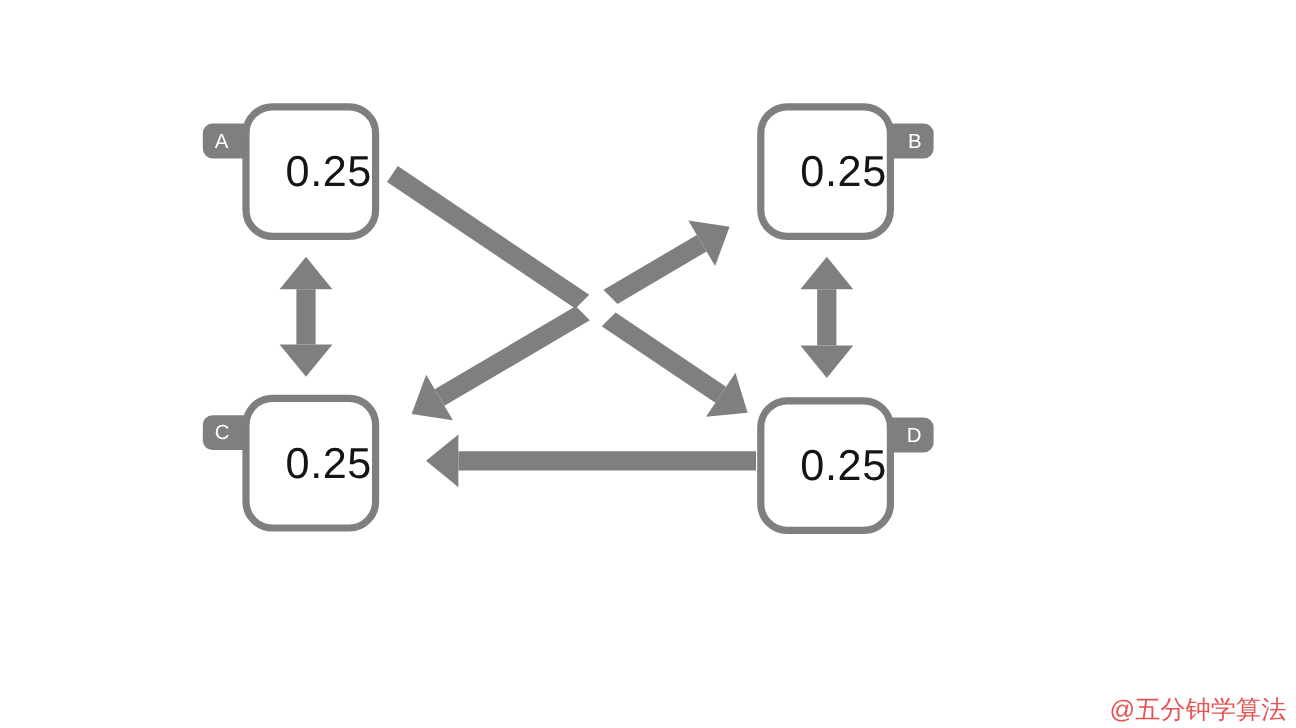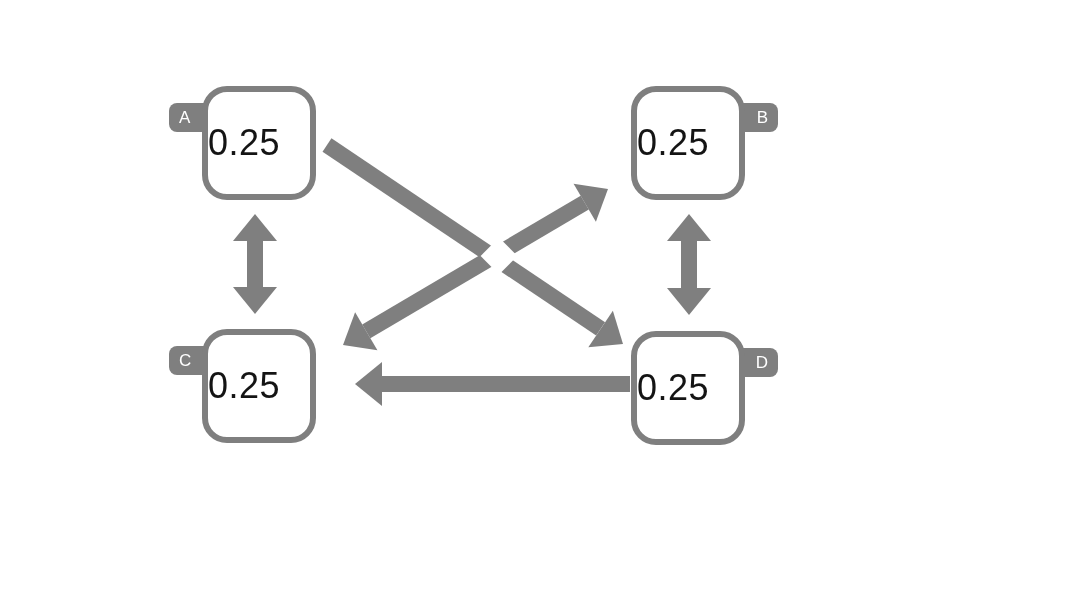--- a/index.html
+++ b/index.html
@@ -53,21 +53,21 @@
     position: absolute;
     left: 0;
     top: 0;
     right: 0;
     bottom: 0;
     background: var(--node-fill, #ffffff);
     border: 6px solid var(--stroke, #7f7f7f);
     border-radius: 25px;
     display: flex;
     align-items: center;
-    justify-content: flex-start;
+    justify-content: flex-end;
     z-index: 1;
   }
   .node .value {
     font-size: 36px;
     color: var(--value-color, #141414);
     letter-spacing: 0.5px;
   }
   .watermark {
     position: absolute;
     right: 8px;
@@ -128,14 +128,15 @@
 
   <div class="node side-right" style="left: 631px; top: 331px; width: 114px; height: 114px;">
     <div class="tab">
       <span>D</span>
     </div>
     <div class="box">
       <span class="value">0.25</span>
     </div>
   </div>
 
+  <div class="watermark">@五分钟学算法</div>
 
 </div>
 
 </body></html>

